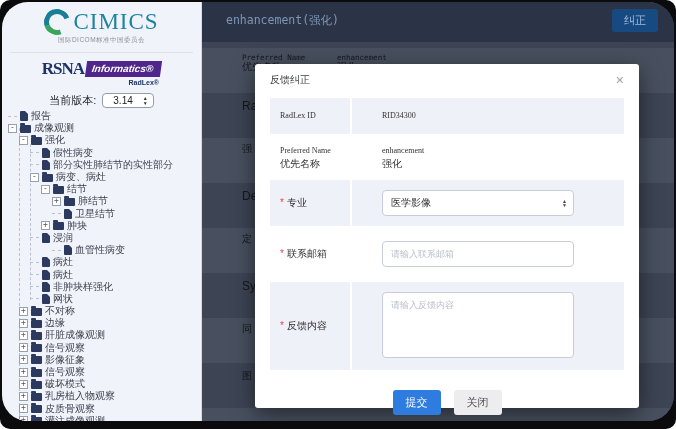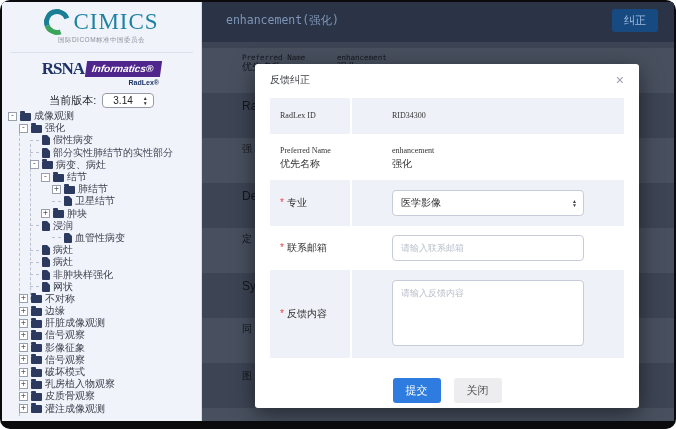--- a/index.html
+++ b/index.html
@@ -1,19 +1,19 @@
 <!DOCTYPE html>
 <html><head>
 <meta charset="utf-8">
 <style>
   * { box-sizing: border-box; margin: 0; padding: 0; }
   body { margin: 0; background: #ffffff; font-family: "Liberation Sans", "DejaVu Sans", sans-serif; }
 
   .frame { position: relative; width: 676px; height: 429px; background: #0b0b0d; border-radius: 10px; overflow: hidden; }
-  .app { position: absolute; left: 2px; top: 2px; right: 2px; bottom: 8px; overflow: hidden; background: #3d4454; }
+  .app { position: absolute; left: 2px; top: 2px; right: 2px; bottom: 8px; overflow: hidden; background: #3d4454; border-radius: 26px; }
 
   
   .sidebar { position: absolute; left: 0; top: 0; width: 200px; height: 100%; background: #f0f3fa; border-right: 1px solid #d5dae6; overflow: hidden; }
   .logo-block { padding-top: 7px; text-align: center; }
   .logo-row { display: flex; justify-content: center; align-items: center; gap: 3px; }
   .swirl { width: 26px; height: 26px; border-radius: 50%; border: 5px solid #187f95; border-right-color: transparent; border-bottom-color: #3ba35c; transform: rotate(25deg); flex: none; }
   .logo-text { font-family: "Liberation Serif", serif; font-size: 23px; color: #1e83a3; letter-spacing: 1px; }
   .logo-sub { font-size: 6.5px; color: #8b9099; margin-top: 1px; letter-spacing: 0.5px; }
   .sep { border-top: 1px solid #dce0ea; margin: 7px 8px 7px; }
   .rsna-block { text-align: center; line-height: 1; }
@@ -59,23 +59,23 @@
   .f4 { top: 277px; } .f5 { top: 320px; } .f6 { top: 367px; }
 
   
   .modal { position: absolute; left: 53px; top: 62px; width: 384px; height: 344px; background: #fff; border-radius: 3px; box-shadow: 0 6px 22px rgba(0,0,0,0.5); z-index: 5; }
   .modal-header { height: 32px; padding: 0 15px; display: flex; align-items: center; justify-content: space-between; }
   .modal-title { font-size: 10px; color: #3c3f44; }
   .modal-close { font-size: 14px; color: #9aa0ab; cursor: pointer; line-height: 14px; }
   .modal-body { padding: 2px 15px 0; }
   .frow { display: flex; }
   .fl { width: 80px; margin-right: 2px; display: flex; flex-direction: column; justify-content: center; padding-left: 10px; font-size: 10px; color: #333; }
-  .fv { flex: 1; display: flex; flex-direction: column; justify-content: center; padding-left: 40px; font-size: 10px; color: #333; }
+  .fv { flex: 1; display: flex; flex-direction: column; justify-content: center; padding-left: 30px; font-size: 10px; color: #333; }
   .striped .fl, .striped .fv { background: #eef1f7; }
-  .r1 { height: 36px; } .r2 { height: 46px; } .r3 { height: 46px; } .r4 { height: 44px; }
+  .r1 { height: 36px; } .r2 { height: 46px; } .r3 { height: 46px; } .r4 { height: 56px; }
   .r5 { height: 88px; } .r5 .fv { justify-content: flex-start; padding-top: 10px; }
   .en8 { font-family: Liberation Serif, serif; font-size: 8px; line-height: 12px; }
   .zh10 { font-size: 10px; line-height: 13px; }
   .req { color: #e5484d; margin-right: 3px; }
   .sel { width: 192px; height: 26px; border: 1px solid #c7ccd8; border-radius: 4px; background: #fff; display: flex; align-items: center; justify-content: space-between; padding: 0 6px 0 8px; font-size: 10px; color: #333; cursor: pointer; }
   .sel .updown { color: #444; }
   .tin { width: 192px; height: 26px; border: 1px solid #c7ccd8; border-radius: 4px; padding: 0 8px; font-size: 9px; color: #333; font-family: "Liberation Sans", sans-serif; outline: none; }
   .tarea { width: 192px; height: 66px; border: 1px solid #c7ccd8; border-radius: 4px; padding: 6px 8px; font-size: 9px; color: #333; resize: none; font-family: "Liberation Sans", sans-serif; outline: none; }
   .tin::placeholder, .tarea::placeholder { color: #b9bfca; }
   .modal-footer { display: flex; justify-content: center; gap: 13px; margin-top: 20px; }
@@ -110,20 +110,25 @@
           <span>3.14</span>
           <span class="updown">
               <span>▲</span>
               <span>▼</span>
             </span>
         </span>
       </div>
       <div class="tree" id="tree">
         <div class="spine spine-root"></div>
         <div class="spine spine-l1"></div>
+      <div class="tree-row" style="padding-left: 0px;">
+            <span class="dash"></span>
+            <span class="dicon"></span>
+            <span>报告</span>
+          </div>
           <div class="tree-row" style="padding-left: 0px;">
             <span class="exp">-</span>
             <span class="ficon"></span>
             <span>成像观测</span>
           </div>
           <div class="tree-row" style="padding-left: 11px;">
             <span class="exp">-</span>
             <span class="ficon"></span>
             <span>强化</span>
           </div>

